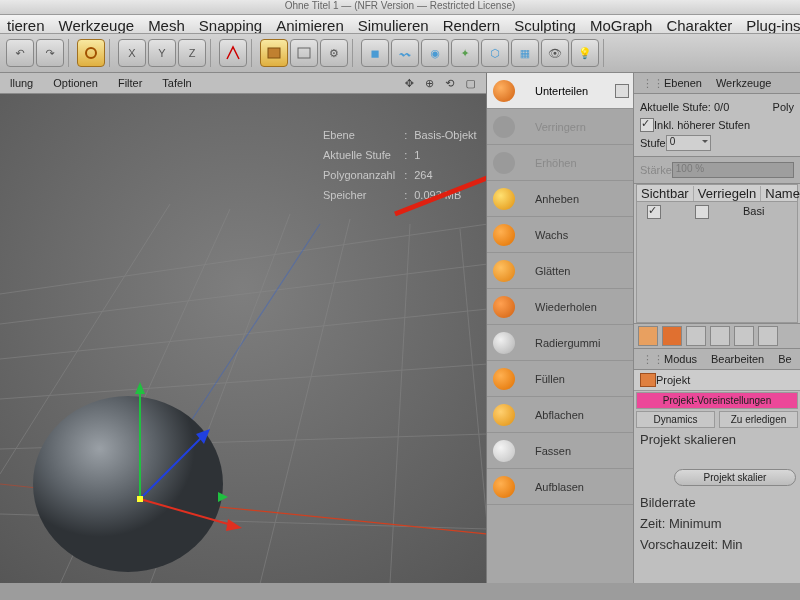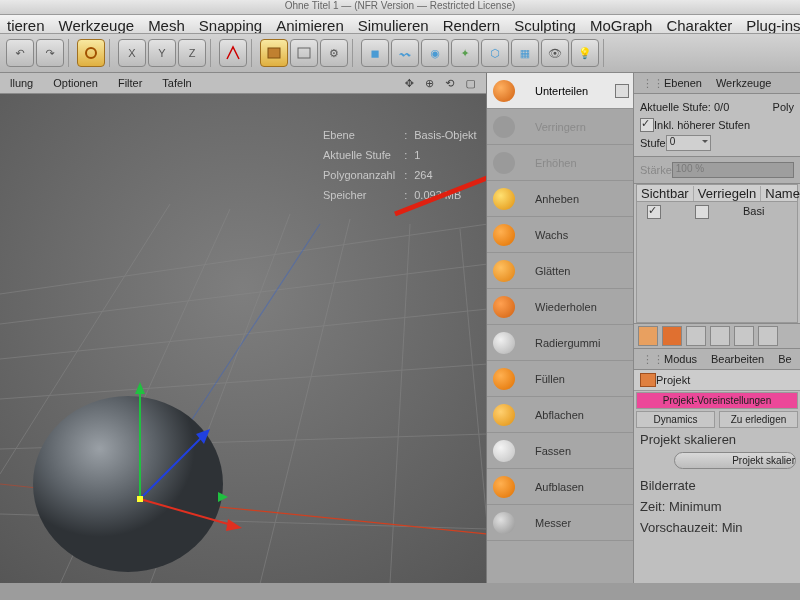--- a/index.html
+++ b/index.html
@@ -40,21 +40,21 @@
 .chk{width:12px;height:12px;border:1px solid #777;background:#ddd;display:inline-block;position:relative}
 .chk.on:after{content:"✓";position:absolute;top:-2px;left:0;font-size:11px;color:#333}
 .iconrow{height:24px;background:#b4b4b4;border-top:1px solid #8a8a8a;border-bottom:1px solid #8a8a8a;display:flex;align-items:center;gap:4px;padding:0 4px}
 .iconrow .ib{width:18px;height:18px;border:1px solid #888;background:#c8c8c8}
 .projhead{background:#ccc;padding:3px 6px;display:flex;align-items:center;border-bottom:1px solid #999}
 .projhead .pic{width:14px;height:12px;background:#e08040;border:1px solid #a05020}
 .btnrow{background:#c7c7c7;border:1px solid #9a9a9a;text-align:center;font-size:10px;padding:2px 0;margin:1px 2px}
 .btnrow.sel{background:#ec4899}
 .kv{display:flex;padding:3px 6px;font-size:13px}
 .kv span:first-child{flex:1;color:#333}
-.widebtn{background:linear-gradient(#d8d8d8,#bcbcbc);border:1px solid #888;border-radius:9px;margin:2px 4px 6px 40px;font-size:10px;text-align:right;padding:2px 0}
+.widebtn{background:linear-gradient(#d8d8d8,#bcbcbc);border:1px solid #888;border-radius:9px;margin:19px 4px 6px 40px;font-size:10px;text-align:center;padding:2px 0}
 .arrow{position:absolute;top:65px;left:390px;pointer-events:none}
 </style>
 </head>
 <body>
 
 <div class="titlebar">Ohne Titel 1 — (NFR Version — Restricted License)</div>
 
 <div class="menubar" id="menubar"><span>tieren</span><span>Werkzeuge</span><span>Mesh</span><span>Snapping</span><span>Animieren</span><span>Simulieren</span><span>Rendern</span><span>Sculpting</span><span>MoGraph</span><span>Charakter</span><span>Plug-ins</span><span>Skript</span><span>Fenster</span><span>Hilfe</span></div>
 
 <div class="toolbar">
@@ -232,24 +232,20 @@
         <span>Abflachen</span>
       </div>
       <div class="sitem">
         <span class="sic" style="background: radial-gradient(circle at 35% 35%, rgb(244, 244, 244), rgb(192, 192, 192));"></span>
         <span>Fassen</span>
       </div>
       <div class="sitem">
         <span class="sic" style="background: radial-gradient(circle at 35% 35%, rgb(255, 176, 80), rgb(224, 112, 0));"></span>
         <span>Aufblasen</span>
       </div>
-      <div class="sitem">
-        <span class="sic" style="background: radial-gradient(circle at 35% 35%, rgb(224, 224, 224), rgb(144, 144, 144));"></span>
-        <span>Messer</span>
-      </div>
     </div>
 
   <div class="side">
     <div class="tabrow">
         <span class="grip">⋮⋮</span>
       <span>Ebenen</span>
       <span>Werkzeuge</span>
     </div>
     <div class="panel">
       <div class="row">

